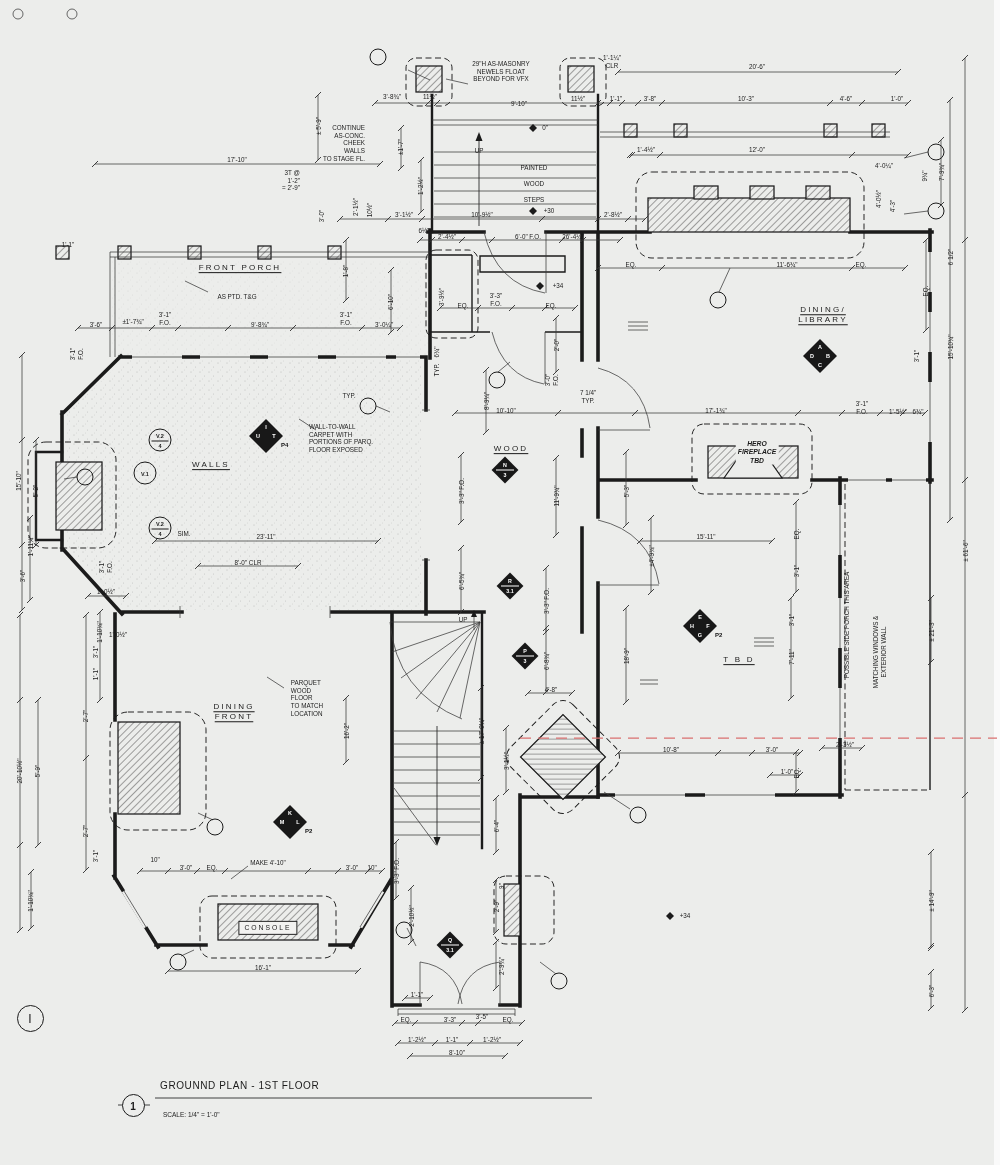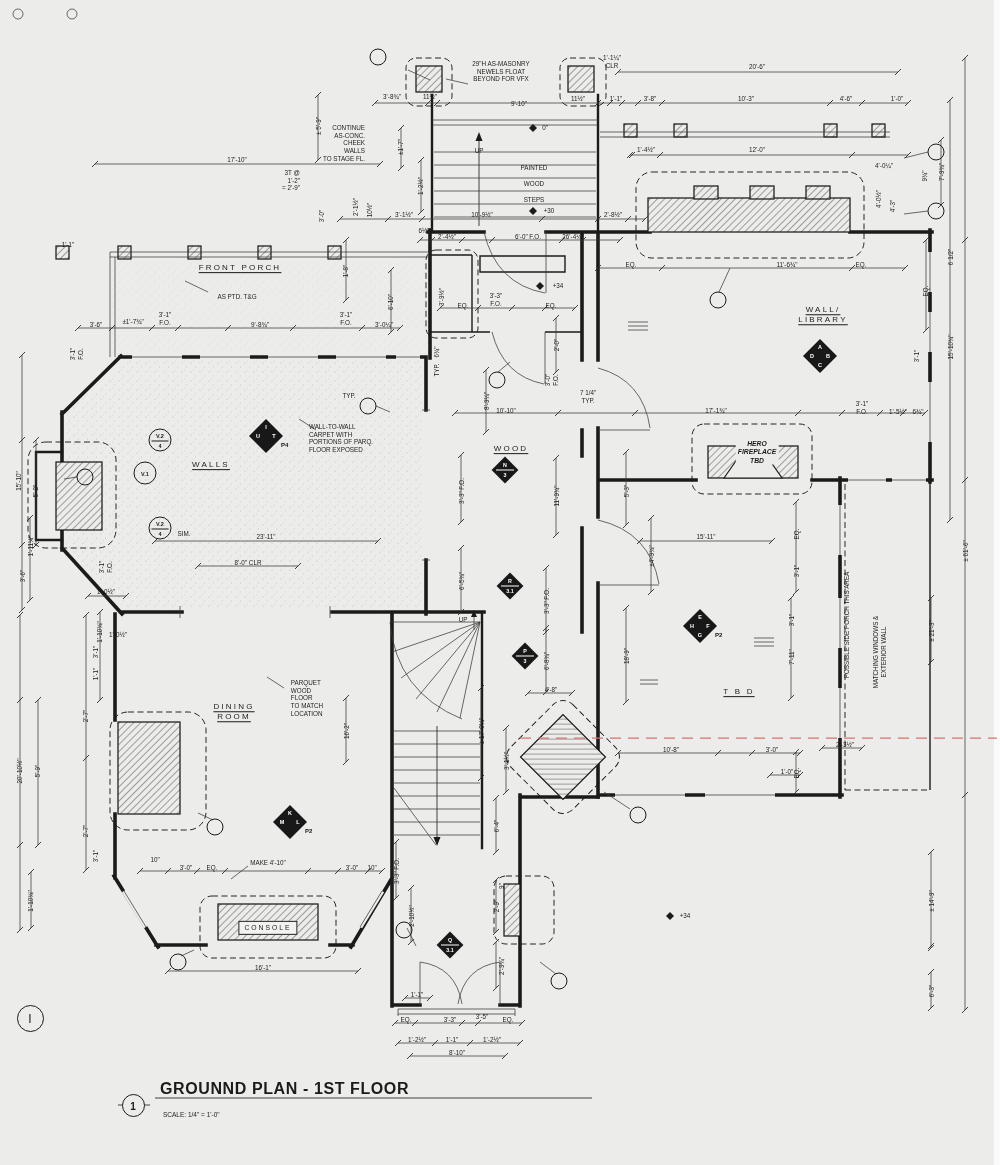--- a/index.html
+++ b/index.html
@@ -44,21 +44,21 @@
   .rmk .qt{left:15px;top:10px;} .rmk .qb{left:15px;top:20px;}
   .cmk{position:absolute;width:23px;height:23px;border:1.1px solid #1b1b1b;border-radius:50%;
        transform:translate(-50%,-50%);box-sizing:border-box;}
   .cmk .dv{position:absolute;left:2px;right:2px;top:50%;height:1px;background:#1b1b1b;}
   .cmk .q{position:absolute;left:0;right:0;text-align:center;font-size:5.5px;font-weight:bold;}
   .cmk .qt{top:2.5px;} .cmk .qb{bottom:2.5px;}
   .cmk .qc{top:50%;transform:translateY(-50%);}
   .callout{position:absolute;width:17px;height:17px;border:1.2px solid #1b1b1b;border-radius:50%;
            transform:translate(-50%,-50%);box-sizing:border-box;}
   
-  .tb-title{position:absolute;left:160px;top:1080px;font-size:16px;font-weight:bold;letter-spacing:.6px;}
+  .tb-title{position:absolute;left:160px;top:1080px;font-size:10px;font-weight:normal;letter-spacing:.6px;}
   .tb-scale{position:absolute;left:163px;top:1111px;font-size:6.5px;}
   .tb-bubble{position:absolute;left:133px;top:1105px;width:23px;height:23px;margin:-11.5px 0 0 -11.5px;
              border:1.2px solid #1b1b1b;border-radius:50%;background:#ecedeb;text-align:center;
              line-height:23px;font-size:10px;font-weight:bold;box-sizing:border-box;}
   .grid-bubble{position:absolute;left:30px;top:1018px;width:27px;height:27px;margin:-13.5px 0 0 -13.5px;
              border:1.3px solid #1b1b1b;border-radius:50%;text-align:center;line-height:27px;
              font-size:12px;box-sizing:border-box;}
 </style>
 </head>
 <body>
@@ -240,21 +240,21 @@
       <div class="ann dim" style="left: 346px; top: 271px; transform: translate(-50%, -50%) rotate(-90deg);">1'-8"</div>
       <div class="ann dim" style="left: 558px; top: 286px;">+34</div>
       <div class="ann dim" style="left: 926px; top: 291px; transform: translate(-50%, -50%) rotate(-90deg);">EQ.</div>
       <div class="ann note" style="left: 237px; top: 297px;">AS PTD. T&amp;G</div>
       <div class="ann dim" style="left: 391px; top: 302px; transform: translate(-50%, -50%) rotate(-90deg);">6'-10"</div>
       <div class="ann dim" style="left: 442px; top: 297px; transform: translate(-50%, -50%) rotate(-90deg);">3'-9½"</div>
       <div class="ann dim" style="left: 463px; top: 306px;">EQ.</div>
       <div class="ann dim" style="left: 496px; top: 300px;">3'-3"
 F.O.</div>
       <div class="ann dim" style="left: 551px; top: 306px;">EQ.</div>
-      <div class="ann room" style="left: 823px; top: 315px;">WALL/
+      <div class="ann room" style="left: 823px; top: 315px;">DINING/
 LIBRARY</div>
       <div class="ann dim" style="left: 96px; top: 325px;">3'-6"</div>
       <div class="ann dim" style="left: 133px; top: 322px;">±1'-7¾"</div>
       <div class="ann dim" style="left: 165px; top: 319px;">3'-1"
 F.O.</div>
       <div class="ann dim" style="left: 260px; top: 325px;">9'-8¾"</div>
       <div class="ann dim" style="left: 346px; top: 319px;">3'-1"
 F.O.</div>
       <div class="ann dim" style="left: 384px; top: 325px;">3'-0¼"</div>
       <div class="ann dim" style="left: 557px; top: 345px; transform: translate(-50%, -50%) rotate(-90deg);">2'-0"</div>
@@ -311,29 +311,29 @@
 EXTERIOR WALL</div>
       <div class="ann dim" style="left: 932px; top: 631px; transform: translate(-50%, -50%) rotate(-90deg);">± 21'-3"</div>
       <div class="ann dim" style="left: 100px; top: 632px; transform: translate(-50%, -50%) rotate(-90deg);">1'-10¾"</div>
       <div class="ann dim" style="left: 118px; top: 635px;">1'-0½"</div>
       <div class="ann dim" style="left: 96px; top: 652px; transform: translate(-50%, -50%) rotate(-90deg);">3'-1"</div>
       <div class="ann dim" style="left: 96px; top: 674px; transform: translate(-50%, -50%) rotate(-90deg);">1'-1"</div>
       <div class="ann dim" style="left: 792px; top: 620px; transform: translate(-50%, -50%) rotate(-90deg);">3'-1"</div>
       <div class="ann dim" style="left: 627px; top: 656px; transform: translate(-50%, -50%) rotate(-90deg);">18'-9"</div>
       <div class="ann dim" style="left: 792px; top: 657px; transform: translate(-50%, -50%) rotate(-90deg);">7'-11"</div>
       <div class="ann dim" style="left: 547px; top: 661px; transform: translate(-50%, -50%) rotate(-90deg);">6'-8¾"</div>
-      <div class="ann room" style="left: 739px; top: 692px; text-align: right;">T B D</div>
+      <div class="ann room" style="left: 739px; top: 660px; text-align: right;">T B D</div>
       <div class="ann dim" style="left: 551px; top: 690px;">4'-8"</div>
       <div class="ann note" style="left: 307px; top: 698px; text-align: left;">PARQUET
 WOOD
 FLOOR
 TO MATCH
 LOCATION</div>
       <div class="ann room" style="left: 234px; top: 712px;">DINING
-ROOM</div>
+FRONT</div>
       <div class="ann dim" style="left: 86px; top: 716px; transform: translate(-50%, -50%) rotate(-90deg);">2'-7"</div>
       <div class="ann dim" style="left: 347px; top: 731px; transform: translate(-50%, -50%) rotate(-90deg);">16'-2"</div>
       <div class="ann dim" style="left: 482px; top: 731px; transform: translate(-50%, -50%) rotate(-90deg);">± 17'-0¼"</div>
       <div class="ann dim" style="left: 671px; top: 750px;">10'-8"</div>
       <div class="ann dim" style="left: 772px; top: 750px;">3'-0"</div>
       <div class="ann dim" style="left: 845px; top: 745px;">2'-3½"</div>
       <div class="ann dim" style="left: 507px; top: 761px; transform: translate(-50%, -50%) rotate(-90deg);">3'-1½"</div>
       <div class="ann dim" style="left: 20px; top: 771px; transform: translate(-50%, -50%) rotate(-90deg);">20'-10½"</div>
       <div class="ann dim" style="left: 38px; top: 771px; transform: translate(-50%, -50%) rotate(-90deg);">5'-9"</div>
       <div class="ann dim" style="left: 787px; top: 772px;">1'-0"</div>

